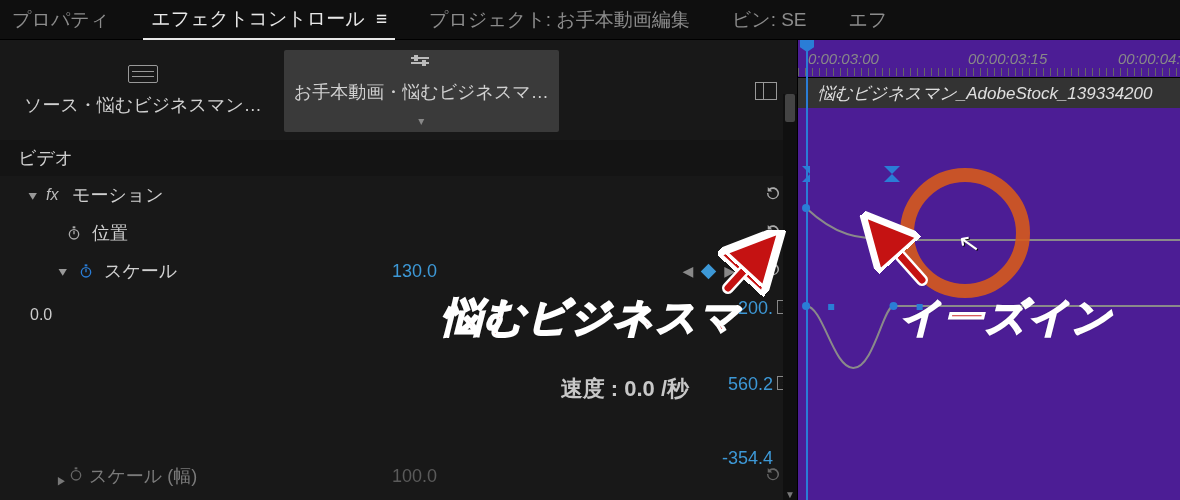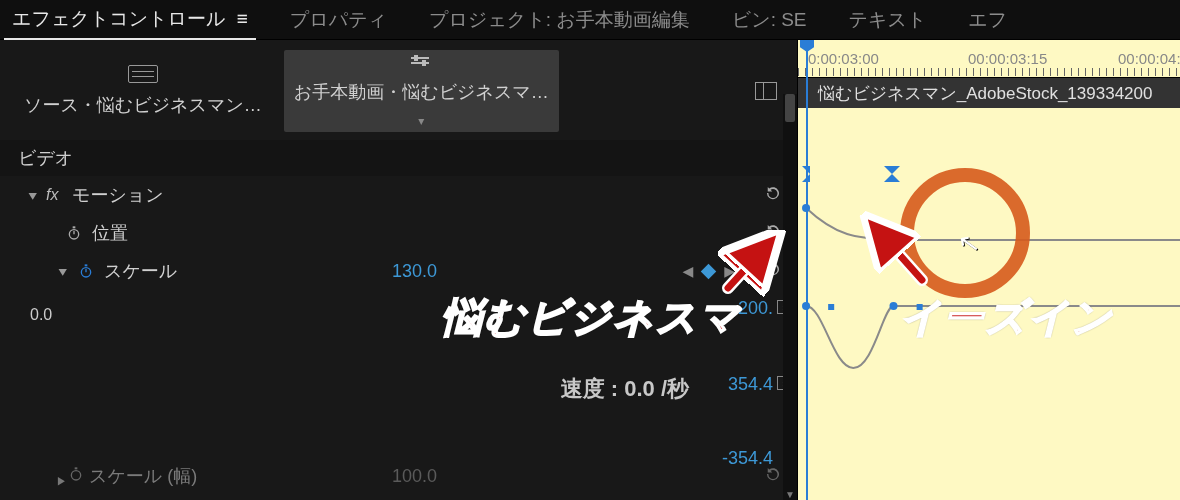--- a/index.html
+++ b/index.html
@@ -41,21 +41,22 @@
   }
   .left-pane {
     width: 798px;
     position: relative;
     background: #181818;
     border-right: 1px solid #000;
   }
   .right-pane {
     flex: 1;
     position: relative;
-    background: #fef9c3;
+    background: #4c1d95;
+    font-style: italic;
   }
 
   
   .crumb-row {
     display: flex;
     align-items: center;
     gap: 12px;
     padding: 10px 14px 8px 14px;
   }
   .crumb {
@@ -283,28 +284,27 @@
     position:absolute; top:228px; left:958px;
     font-size:26px; color:#fff; transform: rotate(-10deg);
     text-shadow: 1px 1px 0 #000;
   }
 
 </style>
 </head>
 <body>
 
 <div class="top-tabs">
+  <div class="top-tab">プロパティ</div>
   <div class="top-tab active">
     <span>エフェクトコントロール</span>
     <span class="menu-symbol">≡</span>
   </div>
-  <div class="top-tab">プロパティ</div>
   <div class="top-tab">プロジェクト: お手本動画編集</div>
   <div class="top-tab">ビン: SE</div>
-  <div class="top-tab">テキスト</div>
   <div class="top-tab">エフ</div>
 </div>
 
 <div class="split">
 
   <div class="left-pane">
 
     <div class="crumb-row">
       <div class="crumb">
         <span class="crumb-icon-box"></span>
@@ -371,21 +371,21 @@
       <span class="reset">
         <svg viewBox="0 0 24 24">
             <path d="M4 12a8 8 0 1 0 3-6l-2 -2v6h6l-2.3-2.3A6 6 0 1 1 6 12z" fill="#aaa"></path>
           </svg>
       </span>
     </div>
 
     <div class="graph-area">
       <span class="axis-zero">0.0</span>
       <span class="axis-lbl lbl-top">200.</span>
-      <span class="axis-lbl lbl-mid">354.4</span>
+      <span class="axis-lbl lbl-mid">560.2</span>
       <span class="axis-lbl lbl-bot">-354.4</span>
       <span class="speed-lbl">速度 : 0.0 /秒</span>
       <span class="snap-icon">↕</span>
       <span class="snap-icon2">↕</span>
     </div>
 
     <div class="collapsed-row">
       <span class="disclosure">▾</span>
       <span class="stopwatch">
         <svg viewBox="0 0 24 24" width="16" height="16">

